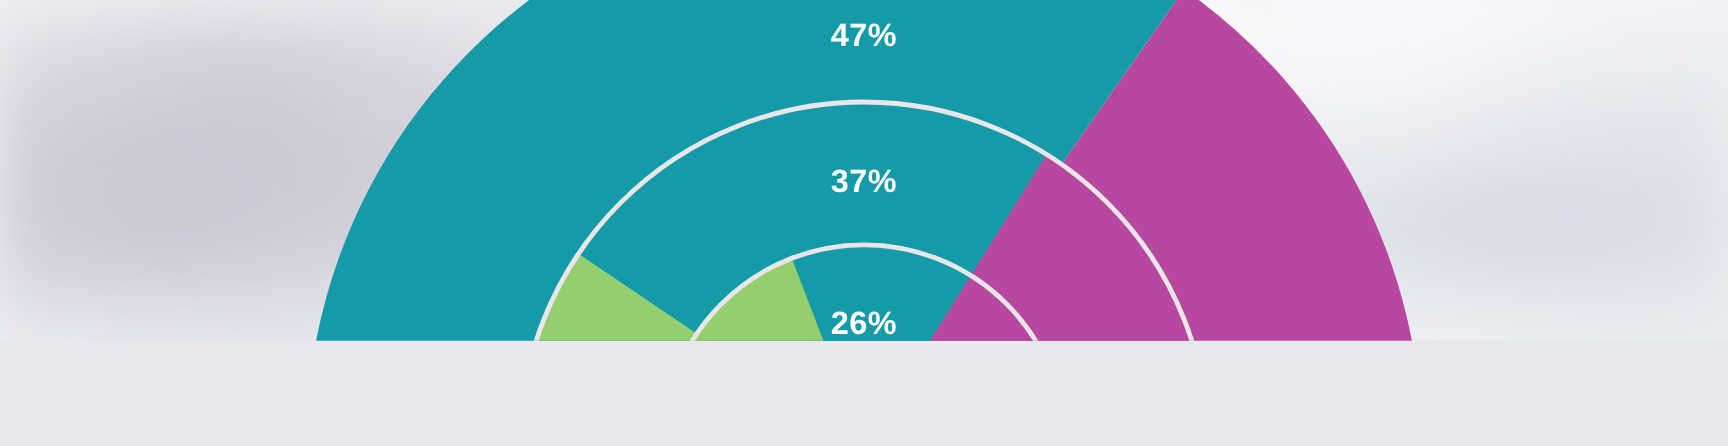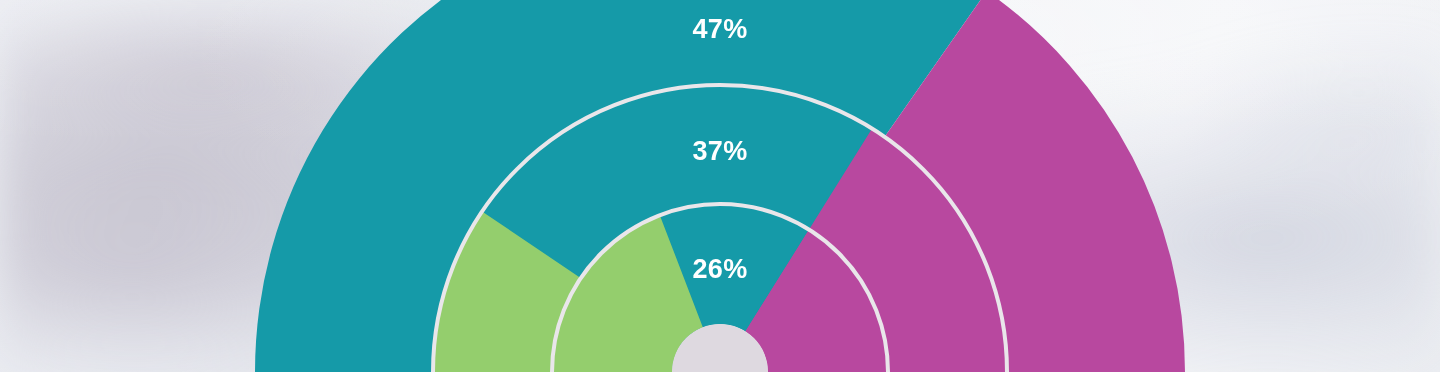--- a/index.html
+++ b/index.html
@@ -3,21 +3,21 @@
 <meta charset="utf-8">
 <title>Radial Percentage Chart</title>
 <style>
   html,body{margin:0;padding:0;}
   body{
     width:1440px;height:372px;overflow:hidden;
     font-family:"Liberation Sans", sans-serif;
     background:#e7e8ee;
   }
   #stage{
-    position:relative;width:1440px;height:372px;overflow:hidden;
+    position:relative;width:1440px;height:284px;overflow:hidden;
     background:#e8e9ef;
   }
   
   .bg-layer{position:absolute;inset:0;}
   .bg-base{
     background:
       linear-gradient(110deg,#eceef3 0%,#e6e8ee 28%,#eef0f4 55%,#f4f5f8 78%,#eceef2 100%);
   }
   .bg-figure-left{
     background:

